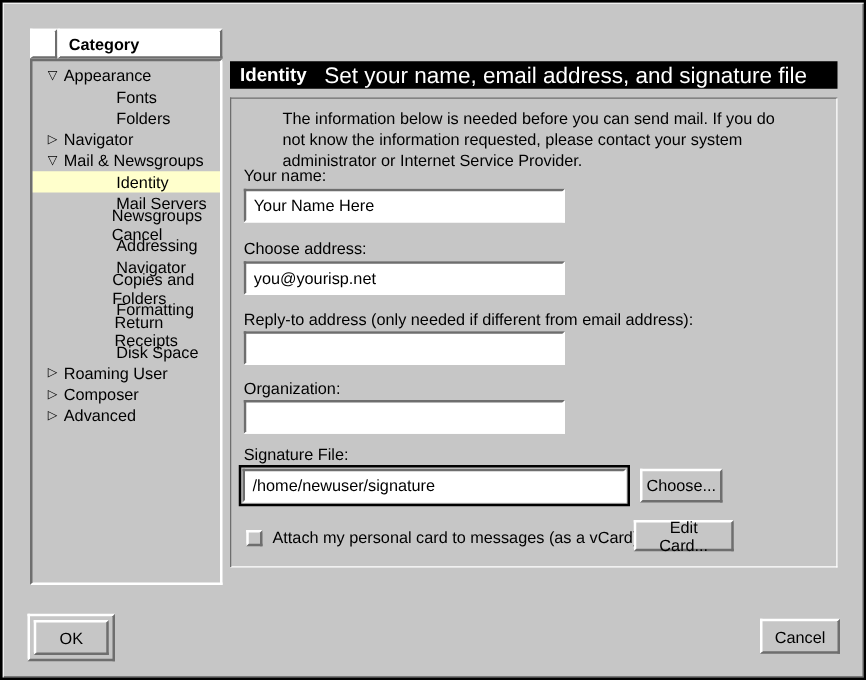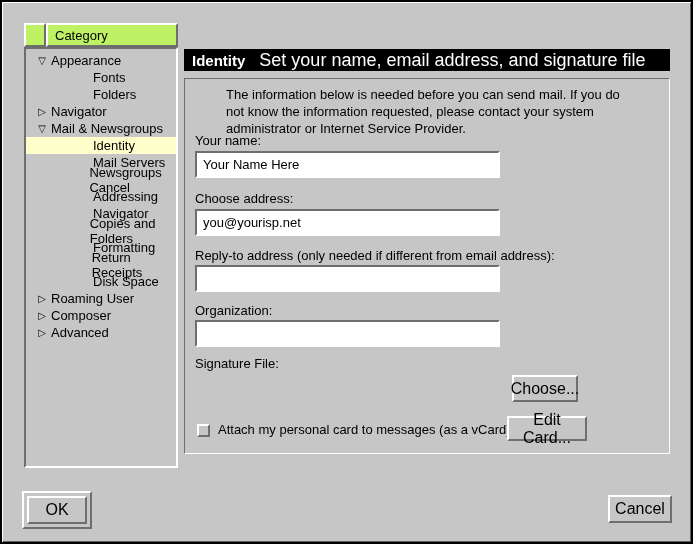--- a/index.html
+++ b/index.html
@@ -7,25 +7,25 @@
   .window {
     position:relative; width:693px; height:544px;
     background:#c6c6c6;
     border:2px solid #000;
     box-shadow: inset 1px 1px 0 #ffffff, inset -1px -1px 0 #5f5f5f;
     font-family:"Liberation Sans", sans-serif;
     font-size:13px; color:#000;
     overflow:hidden;
   }
   
-  .raised  { background:#bef264; border:2px solid; border-color:#ffffff #6e6e6e #6e6e6e #ffffff; }
+  .raised  { background:#ffffff; border:2px solid; border-color:#ffffff #6e6e6e #6e6e6e #ffffff;font-weight:bold; }
   .sunken  { border:2px solid; border-color:#6e6e6e #ffffff #ffffff #6e6e6e; }
   .btn {
     background:#c6c6c6; border:2px solid; border-color:#ffffff #6e6e6e #6e6e6e #ffffff;
-    font-family:"Liberation Sans", sans-serif; font-size:16px; color:#000;
+    font-family:"Liberation Sans", sans-serif; font-size:13px; color:#000;
     display:flex; align-items:center; justify-content:center; cursor:default; padding:0 8px;
   }
   .tinput {
     background:#ffffff; border:2px solid; border-color:#6e6e6e #ffffff #ffffff #6e6e6e;
     width:100%; height:100%; font-family:"Liberation Sans", sans-serif; font-size:13px;
     padding:0 6px; outline:none; color:#000;
   }
   
   .cat-header { position:absolute; left:22px; top:21px; width:154px; height:24px; display:flex; }
   .cat-header .stub { width:22px; height:100%; }
@@ -45,21 +45,21 @@
     background:#000; color:#fff; display:flex; align-items:center; padding-left:8px;
   }
   .header-bar .title { font-weight:bold; font-size:15px; }
   .header-bar .subtitle { font-size:18px; margin-left:14px; }
   .content-frame {
     position:absolute; left:182px; top:76px; width:486px; height:376px;
     border:1px solid; border-color:#6e6e6e #ffffff #ffffff #6e6e6e;
   }
   .content-frame .intro { position:absolute; left:10px; top:7px; width:412px; line-height:17px;margin-left:31px; }
   .flabel { position:absolute; left:10px; white-space:nowrap; }
-  .fwrap  { position:absolute; left:10px; width:305px; height:27px; }
+  .fwrap  { position:absolute; left:10px; width:257px; height:27px; }
   .sig-ring {
     position:absolute; left:6px; top:293px; width:313px; height:33px;
     border:2px solid #000; padding:1px; background:#c6c6c6;
   }
   .choose-btn { position:absolute; left:327px; top:296px; width:66px; height:27px; }
   .vcard-box {
     position:absolute; left:12px; top:345px; width:13px; height:13px;
     background:#c6c6c6; border:2px solid; border-color:#ffffff #6e6e6e #6e6e6e #ffffff;
   }
   .vcard-label { position:absolute; left:33px; top:343px; white-space:nowrap; }
@@ -193,20 +193,23 @@
     <div class="fwrap" style="top:186px">
       <input class="tinput" type="text" value="" style="">
     </div>
 
     <div class="flabel" style="top:224px">Organization:</div>
     <div class="fwrap" style="top:241px">
       <input class="tinput" type="text" value="" style="">
     </div>
 
     <div class="flabel" style="top:277px">Signature File:</div>
+    <div class="sig-ring">
+      <input class="tinput" type="text" value="/home/newuser/signature" style="">
+    </div>
     <button class="btn choose-btn">Choose...</button>
 
     <span class="vcard-box"></span>
     <span class="vcard-label">Attach my personal card to messages (as a vCard)</span>
     <button class="btn editcard-btn">Edit Card...</button>
   </div>
 
   <div class="ok-ring">
     <button class="btn ok-btn">OK</button>
   </div>

